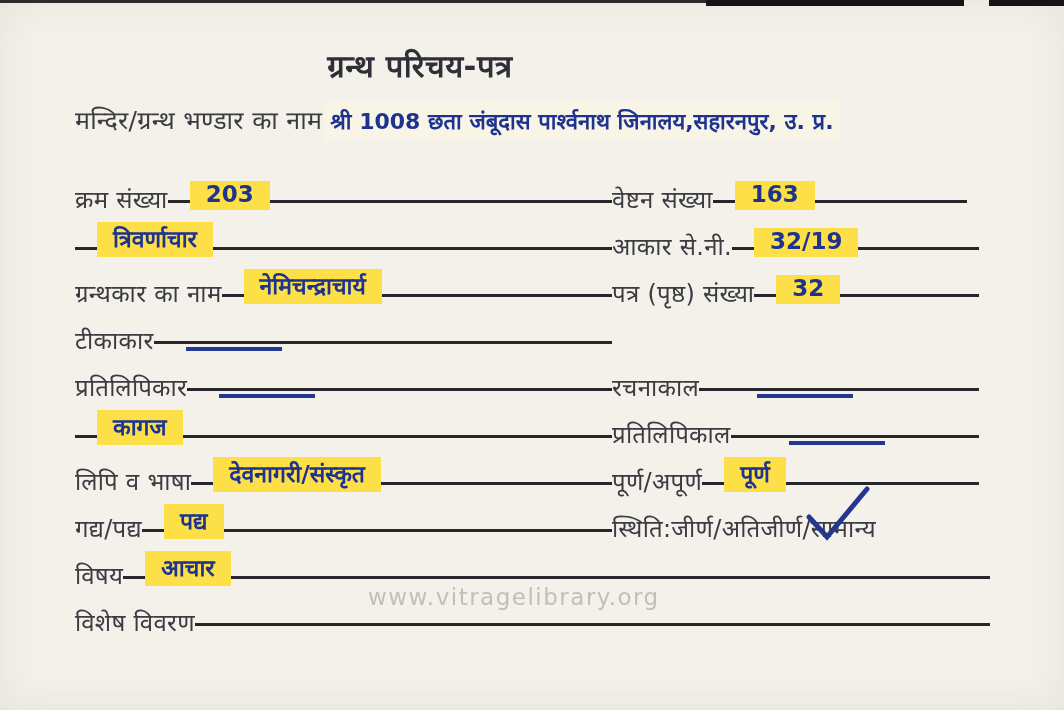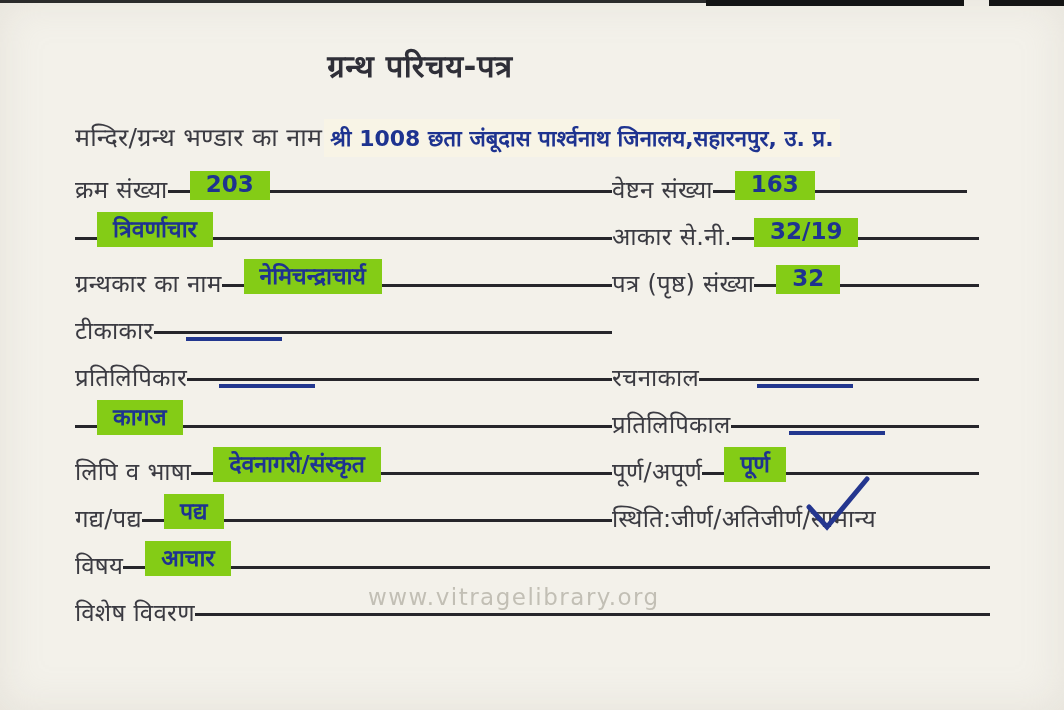--- a/index.html
+++ b/index.html
@@ -27,24 +27,24 @@
   .header-line{
     position:absolute;top:102px;left:75px;right:30px;
     display:flex;align-items:baseline;white-space:nowrap;
   }
   .plabel{
     font-size:24px;color:#3b3b42;white-space:nowrap;letter-spacing:0.3px;
   }
   .header-line .plabel{font-size:25px;}
   .hvalue{
     font-size:22px;font-weight:700;color:#1e3390;
-    background:#f8f4e6;padding:3px 6px 5px;margin-left:2px;white-space:nowrap;margin-top:17px;
-  }
-
-  .rows{position:absolute;top:158px;left:75px;right:0;}
+    background:#f8f4e6;padding:3px 6px 5px;margin-left:2px;white-space:nowrap;
+  }
+
+  .rows{position:absolute;top:168px;left:75px;right:0;}
   .frow{display:flex;height:47px;}
   .cell{display:flex;align-items:flex-end;}
   .cell.left{width:537px;flex:none;}
   .cell.right{flex:1;margin-right:85px;}
   .cell.right.endshort{margin-right:97px;}
   .cell.full{flex:1;margin-right:74px;align-items:flex-end;}
 
   .seg{
     border-bottom:3px solid #26262b;height:0;
     margin-bottom:12px;position:relative;
@@ -54,21 +54,21 @@
   .seg.grow{flex:1;}
   
   .seg.dash::after{
     content:"";position:absolute;left:32px;bottom:-10px;
     width:96px;border-bottom:4px solid #22378f;
   }
   .seg.dash-r::after{left:58px;}
 
   .value{
     font-size:23px;font-weight:700;color:#1e3390;white-space:nowrap;
-    background:#84cc16;padding:0 16px 3px;margin-bottom:5px;
+    background:#fde047;padding:0 16px 3px;margin-bottom:5px;
   }
 
   .sthiti-opt{position:relative;display:inline-block;}
   .tick{position:absolute;left:-10px;top:-26px;pointer-events:none;}
 
   .watermark{
     position:absolute;top:584px;left:368px;
     font-size:23px;color:#bab7ac;letter-spacing:1.5px;opacity:0.85;
     white-space:nowrap;
   }

